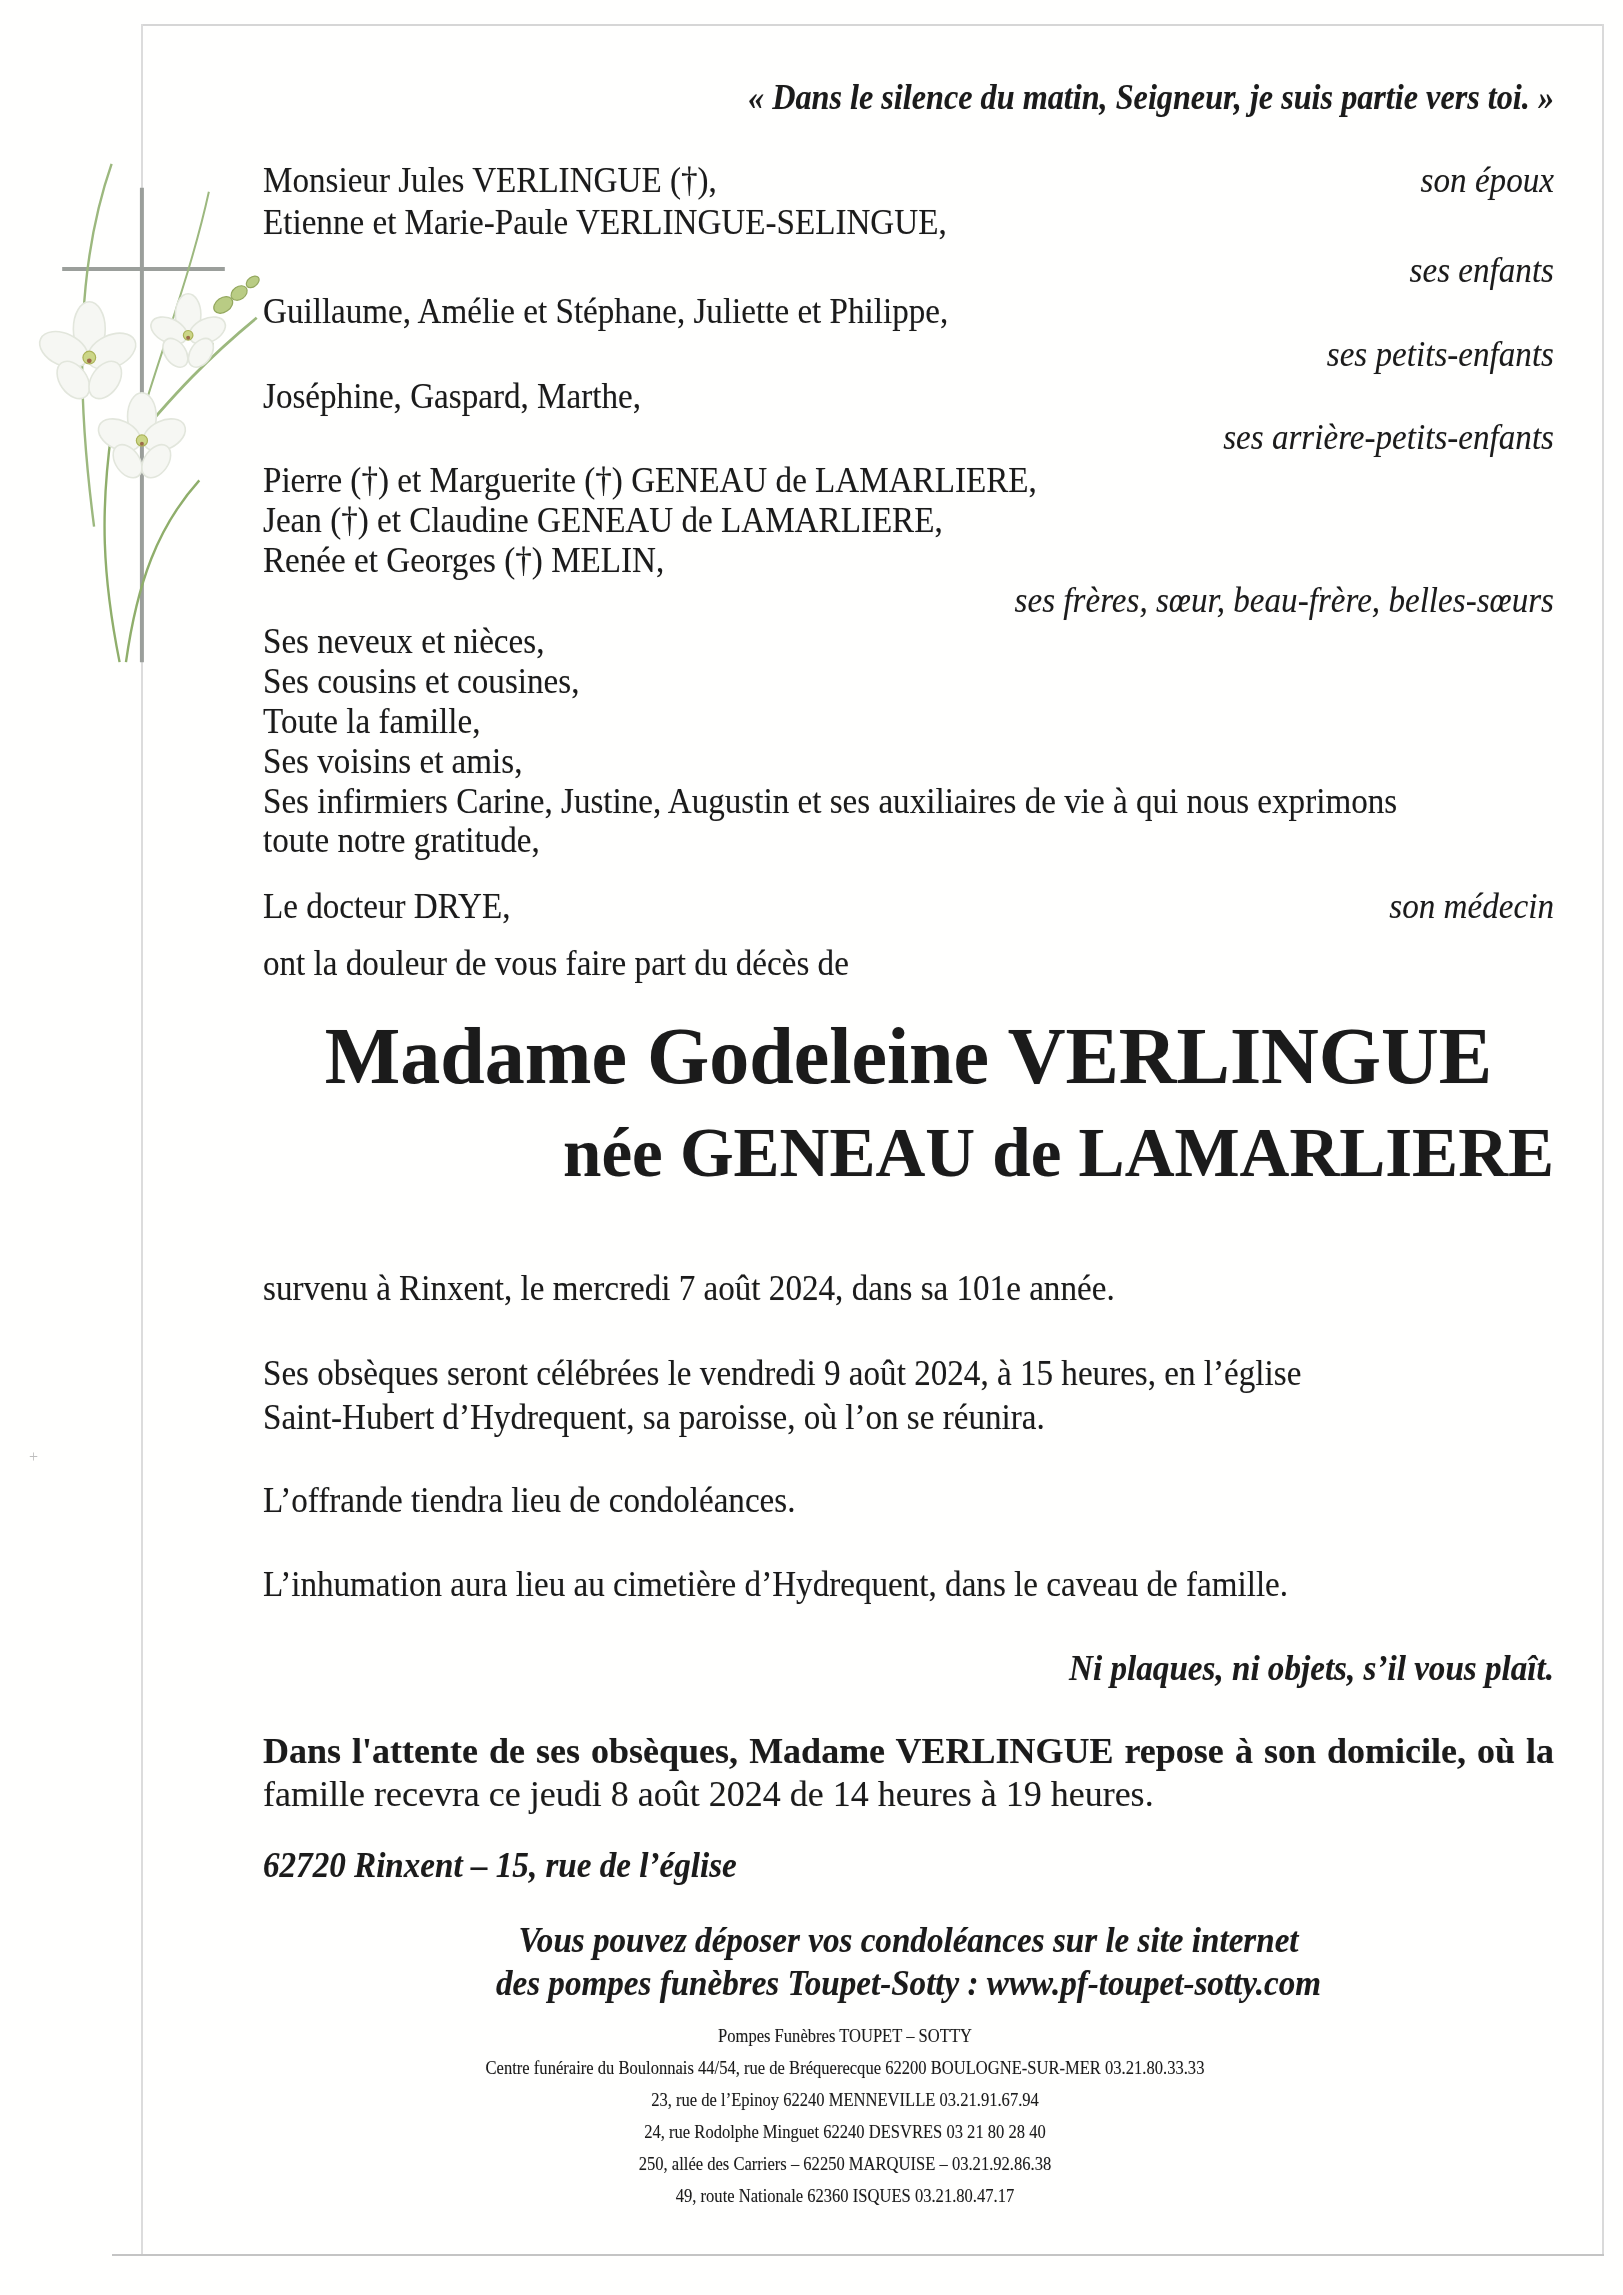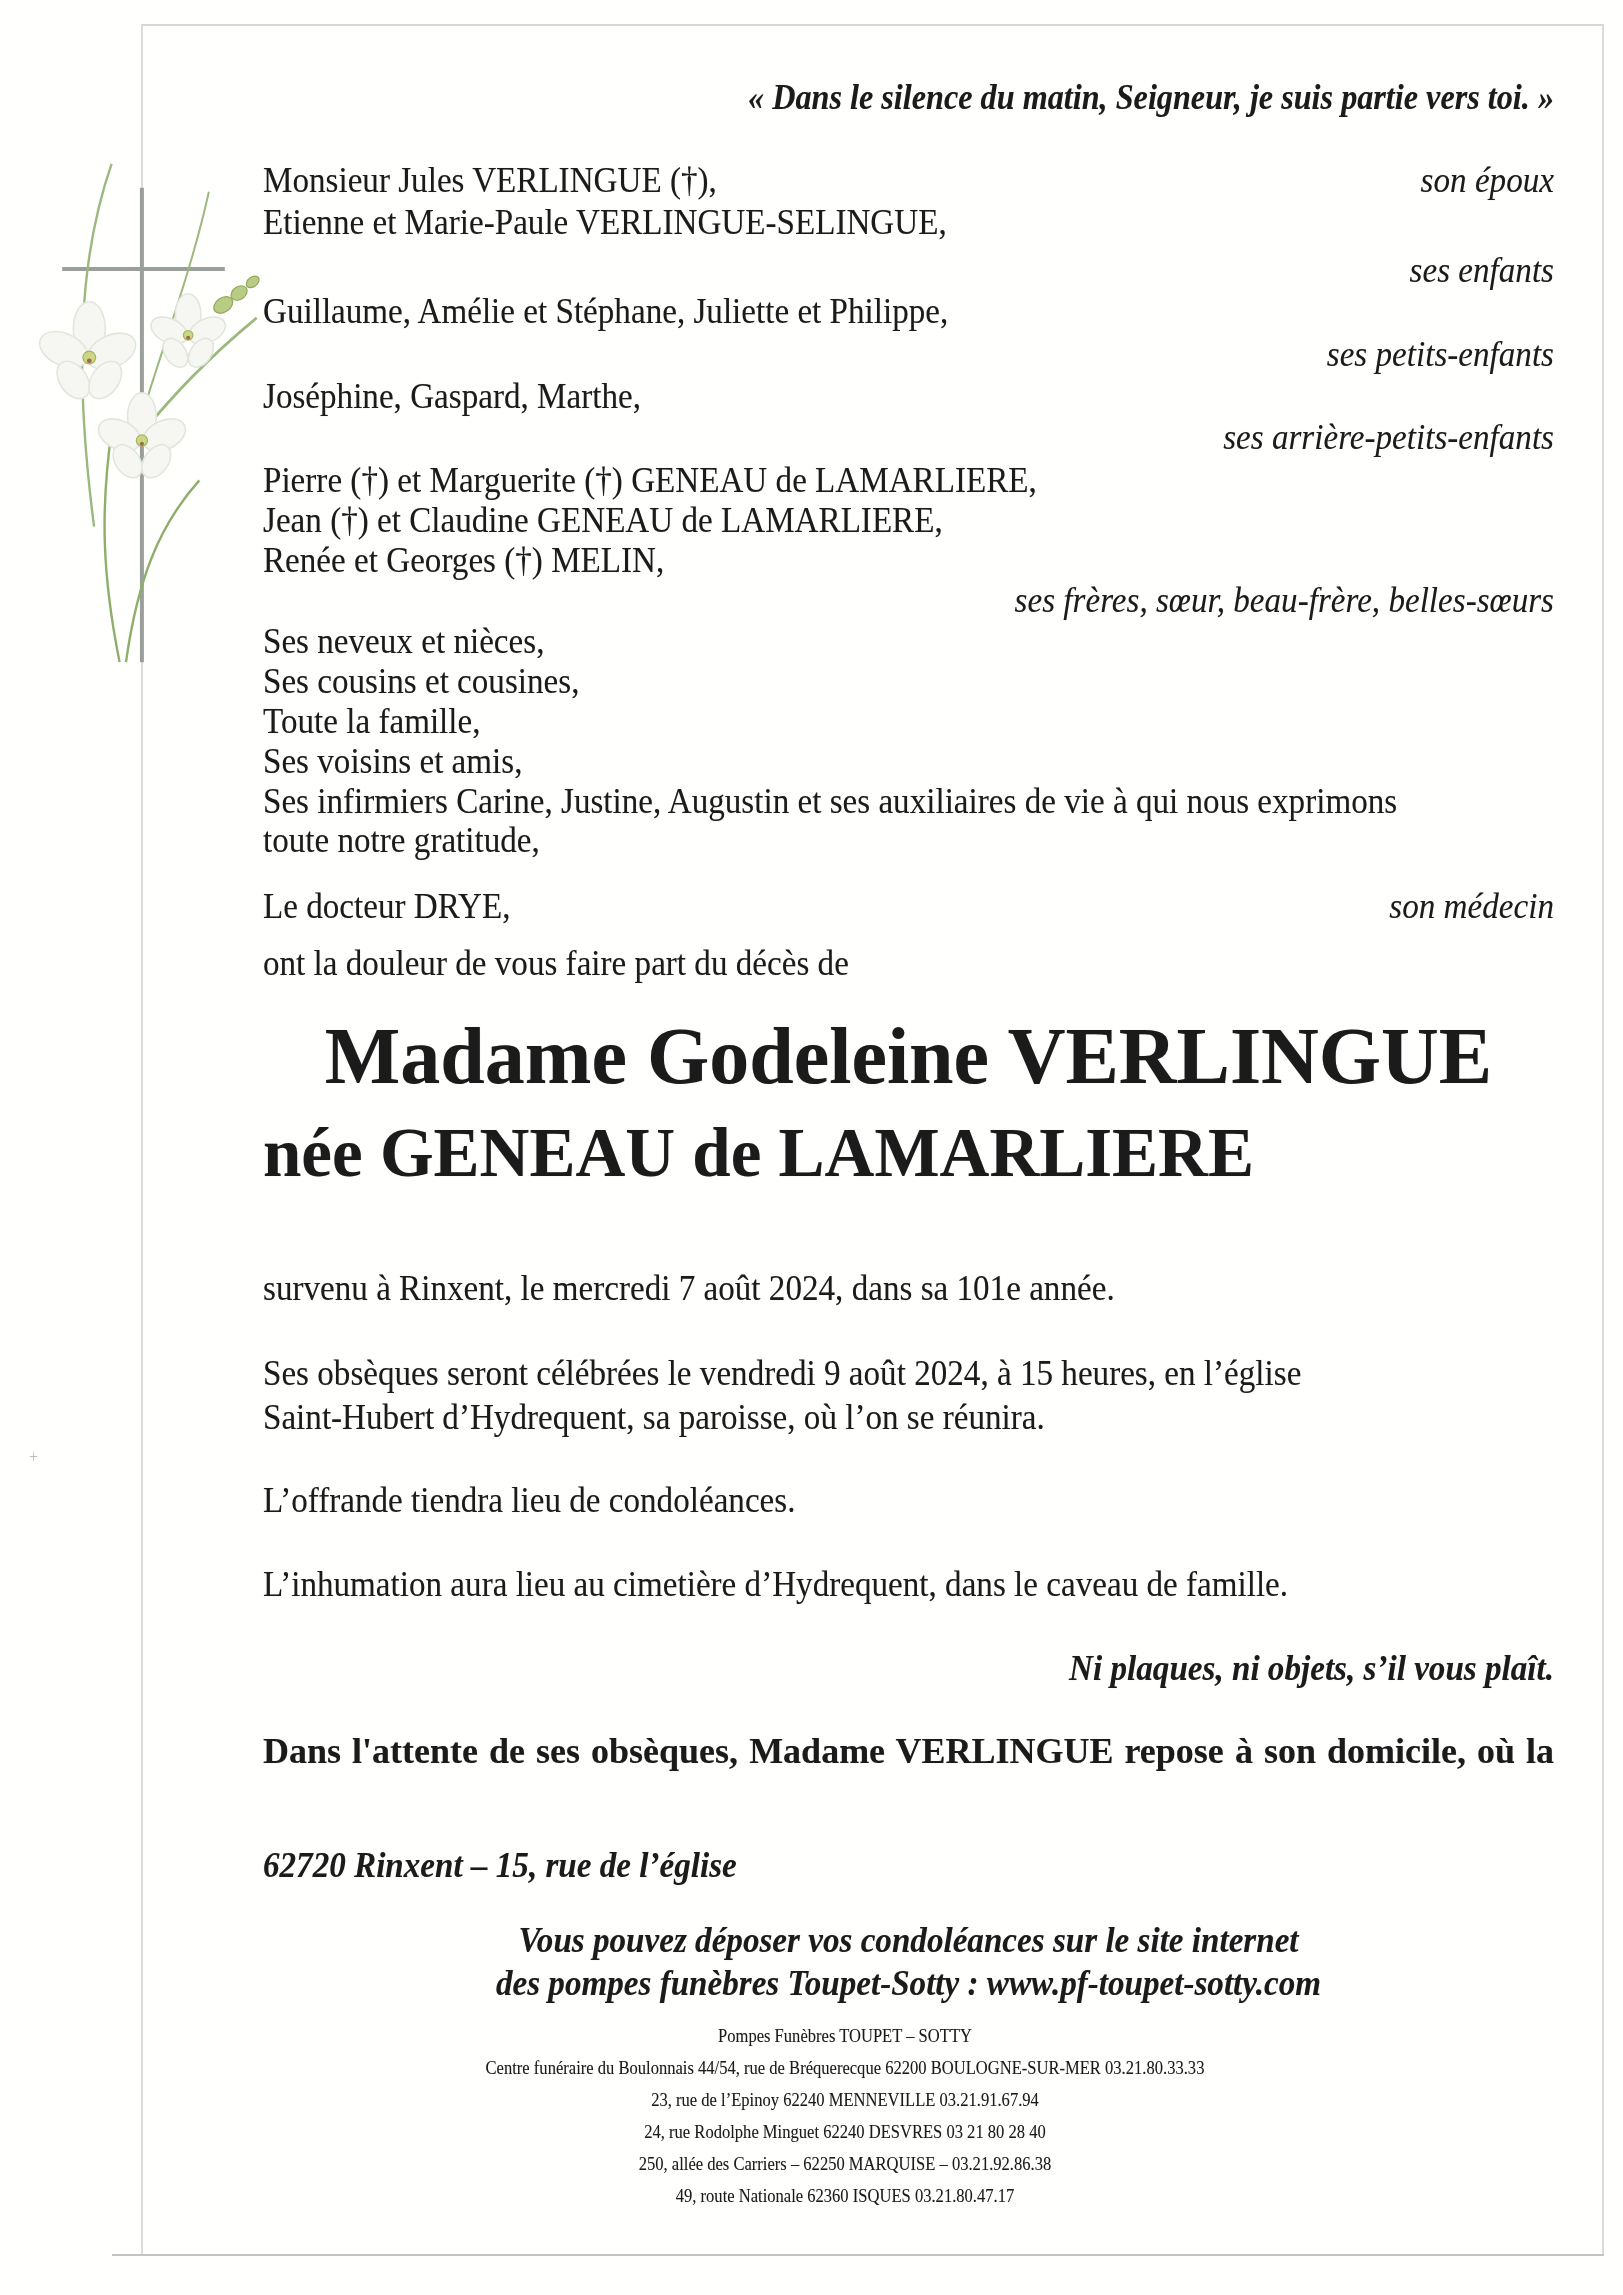--- a/index.html
+++ b/index.html
@@ -27,21 +27,21 @@
   .it{font-style:italic;}
   .b{font-weight:bold;}
   .right{text-align:right;}
   .center{text-align:center;}
   .cx-l{transform:scaleX(.92);transform-origin:0 50%;}
   .cx-r{transform:scaleX(.92);transform-origin:100% 50%;}
   .cx-c{transform:scaleX(.92);transform-origin:50% 50%;}
   .row{display:flex;justify-content:space-between;align-items:flex-end;}
   .just{text-align:justify;text-align-last:justify;}
   .title{font-size:80px;font-weight:bold;text-align:center;line-height:1.05;}
-  .subtitle{font-size:69px;font-weight:bold;text-align:left;line-height:1.05;}
+  .subtitle{font-size:69px;font-weight:bold;text-align:right;line-height:1.05;}
   .footerblock{position:absolute;left:88px;top:2020px;width:1514px;
        text-align:center;line-height:32px;font-size:18px;
        text-shadow:0 0 0.8px rgba(20,20,20,.30);}
   .artifact-plus{position:absolute;left:29px;top:1449px;color:#bdbdbd;
        font-size:16px;line-height:1;text-shadow:none;}
 </style>
 </head>
 <body>
 
 <div class="page">
@@ -137,20 +137,21 @@
   <div class="txt title" style="top:1014px;">Madame Godeleine VERLINGUE</div>
   <div class="txt subtitle" style="top:1117px;">née GENEAU de LAMARLIERE</div>
 
   <div class="txt s45 cx-l" style="top:1267px;">survenu à Rinxent, le mercredi 7 août 2024, dans sa 101e année.</div>
   <div class="txt s45 cx-l" style="top:1352px;">Ses obsèques seront célébrées le vendredi 9 août 2024, à 15 heures, en l’église</div>
   <div class="txt s45 cx-l" style="top:1396px;">Saint-Hubert d’Hydrequent, sa paroisse, où l’on se réunira.</div>
   <div class="txt s45 cx-l" style="top:1479px;">L’offrande tiendra lieu de condoléances.</div>
   <div class="txt s45 cx-l" style="top:1563px;">L’inhumation aura lieu au cimetière d’Hydrequent, dans le caveau de famille.</div>
   <div class="txt s45 b it right cx-r" style="top:1647px;">Ni plaques, ni objets, s’il vous plaît.</div>
   <div class="txt s45 just" style="top:1730px;font-weight:bold;">Dans l'attente de ses obsèques, Madame VERLINGUE repose à son domicile, où la</div>
+  <div class="txt s45" style="top:1773px;">famille recevra ce jeudi 8 août 2024 de 14 heures à 19 heures.</div>
   <div class="txt s45 b it cx-l" style="top:1844px;">62720  Rinxent – 15, rue de l’église</div>
   <div class="txt s45 b it center cx-c" style="top:1919px;">Vous pouvez déposer vos condoléances sur le site internet</div>
   <div class="txt s45 b it center cx-c" style="top:1962px;">des pompes funèbres Toupet-Sotty : www.pf-toupet-sotty.com</div>
 
   <div class="footerblock">
     <div class="cx-c">Pompes Funèbres TOUPET – SOTTY</div>
     <div class="cx-c">Centre funéraire du Boulonnais 44/54, rue de Bréquerecque 62200 BOULOGNE-SUR-MER 03.21.80.33.33</div>
     <div class="cx-c">23, rue de l’Epinoy 62240 MENNEVILLE 03.21.91.67.94</div>
     <div class="cx-c">24, rue Rodolphe Minguet 62240 DESVRES 03 21 80 28 40</div>
     <div class="cx-c">250, allée des Carriers – 62250 MARQUISE – 03.21.92.86.38</div>

